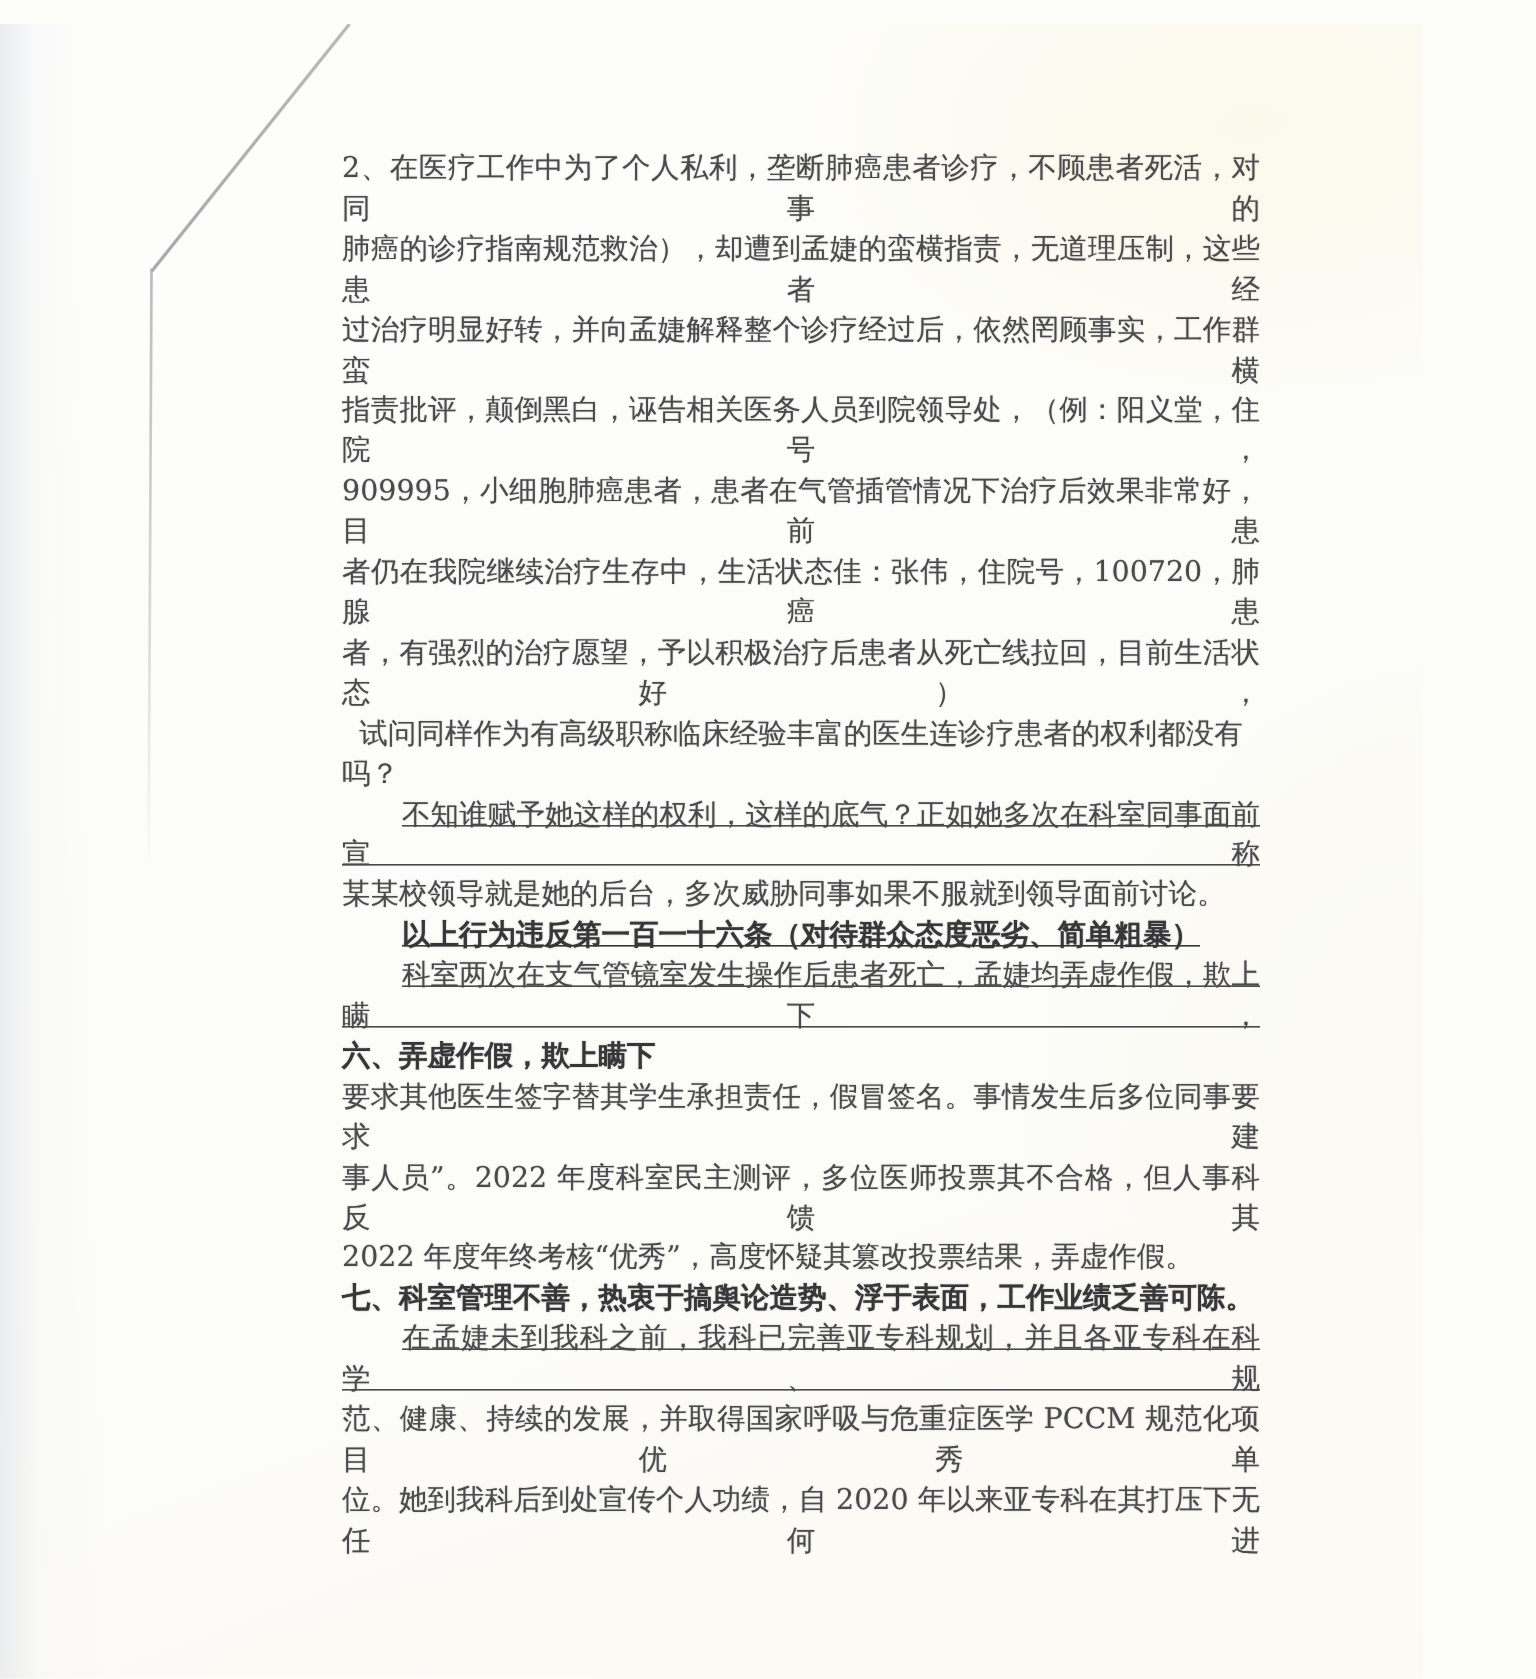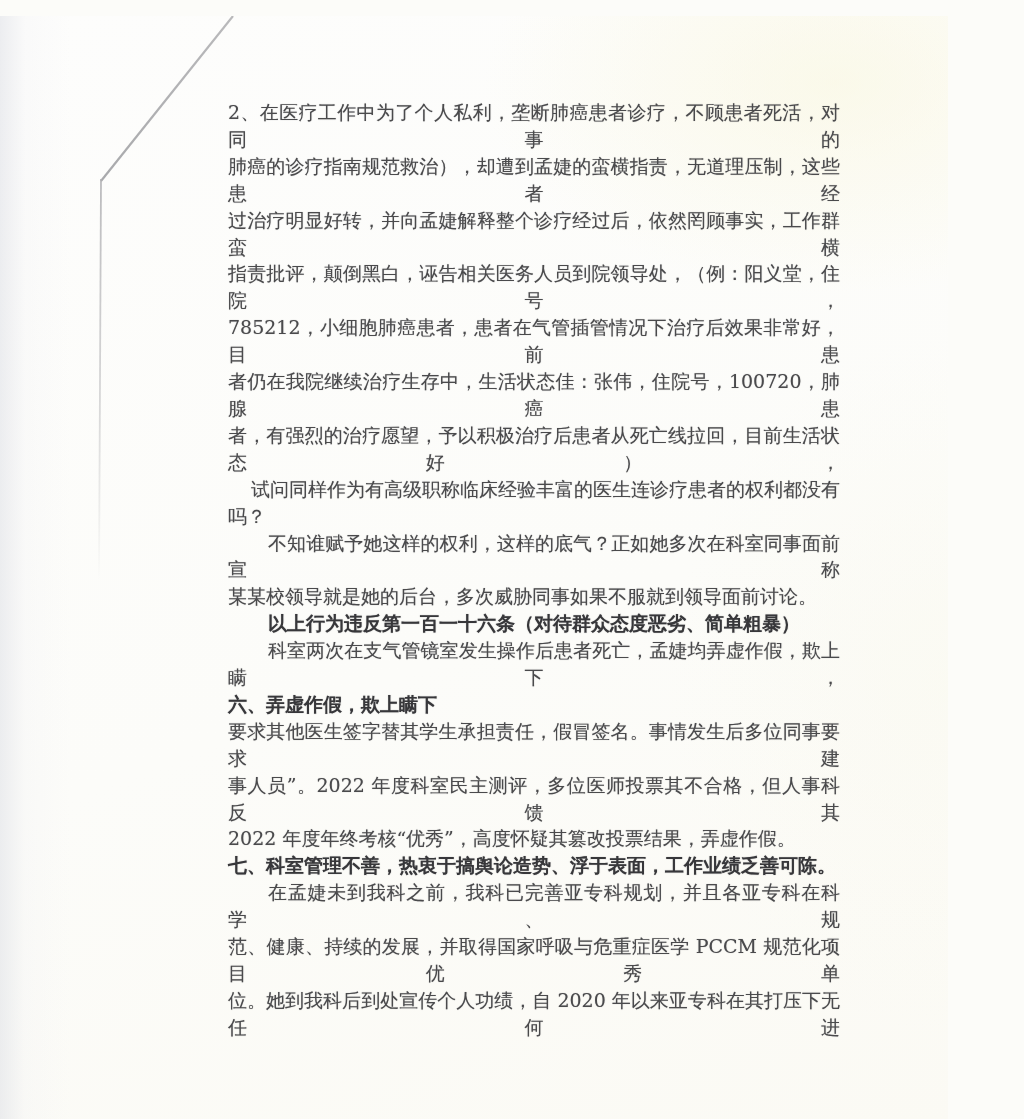--- a/index.html
+++ b/index.html
@@ -42,24 +42,24 @@
     letter-spacing: 0;
     filter: blur(0.35px);
     text-shadow: 0 0 1px rgba(74,74,78,0.45);
   }
   .line {
     text-align: justify;
     text-align-last: justify;
     white-space: normal;
   }
   .line.short {
-    text-align: right;
+    text-align: center;
     text-align-last: left;
   }
-  .line.indent { text-indent: 40px; }
+  .line.indent { text-indent: 40px; text-decoration: underline; }
   .line.bold {
     font-weight: bold;
     color: var(--ink_bold);
     text-shadow: 0 0 1px rgba(55,55,60,0.5);
   }
 </style>
 </head>
 <body>
 
 <div class="photo">
@@ -77,21 +77,21 @@
     </defs>
     <path d="M233,0 L101,165" stroke="url(#fadeD)" stroke-width="2.2" fill="none"></path>
     <path d="M101,163 L99,565" stroke="url(#fadeV)" stroke-width="1.8" fill="none"></path>
   </svg>
 
   <div class="doc">
       <div class="line">2、在医疗工作中为了个人私利，垄断肺癌患者诊疗，不顾患者死活，对同事的</div>
       <div class="line">肺癌的诊疗指南规范救治），却遭到孟婕的蛮横指责，无道理压制，这些患者经</div>
       <div class="line">过治疗明显好转，并向孟婕解释整个诊疗经过后，依然罔顾事实，工作群蛮横</div>
       <div class="line">指责批评，颠倒黑白，诬告相关医务人员到院领导处，（例：阳义堂，住院号，</div>
-      <div class="line">785212，小细胞肺癌患者，患者在气管插管情况下治疗后效果非常好，目前患</div>
+      <div class="line">909995，小细胞肺癌患者，患者在气管插管情况下治疗后效果非常好，目前患</div>
       <div class="line">者仍在我院继续治疗生存中，生活状态佳：张伟，住院号，100720，肺腺癌患</div>
       <div class="line">者，有强烈的治疗愿望，予以积极治疗后患者从死亡线拉回，目前生活状态好），</div>
       <div class="line short">试问同样作为有高级职称临床经验丰富的医生连诊疗患者的权利都没有吗？</div>
       <div class="line indent">不知谁赋予她这样的权利，这样的底气？正如她多次在科室同事面前宣称</div>
       <div class="line short">某某校领导就是她的后台，多次威胁同事如果不服就到领导面前讨论。</div>
       <div class="line bold indent short">以上行为违反第一百一十六条（对待群众态度恶劣、简单粗暴）</div>
       <div class="line indent">科室两次在支气管镜室发生操作后患者死亡，孟婕均弄虚作假，欺上瞒下，</div>
       <div class="line bold short">六、弄虚作假，欺上瞒下</div>
       <div class="line">要求其他医生签字替其学生承担责任，假冒签名。事情发生后多位同事要求建</div>
       <div class="line">事人员”。2022 年度科室民主测评，多位医师投票其不合格，但人事科反馈其</div>

